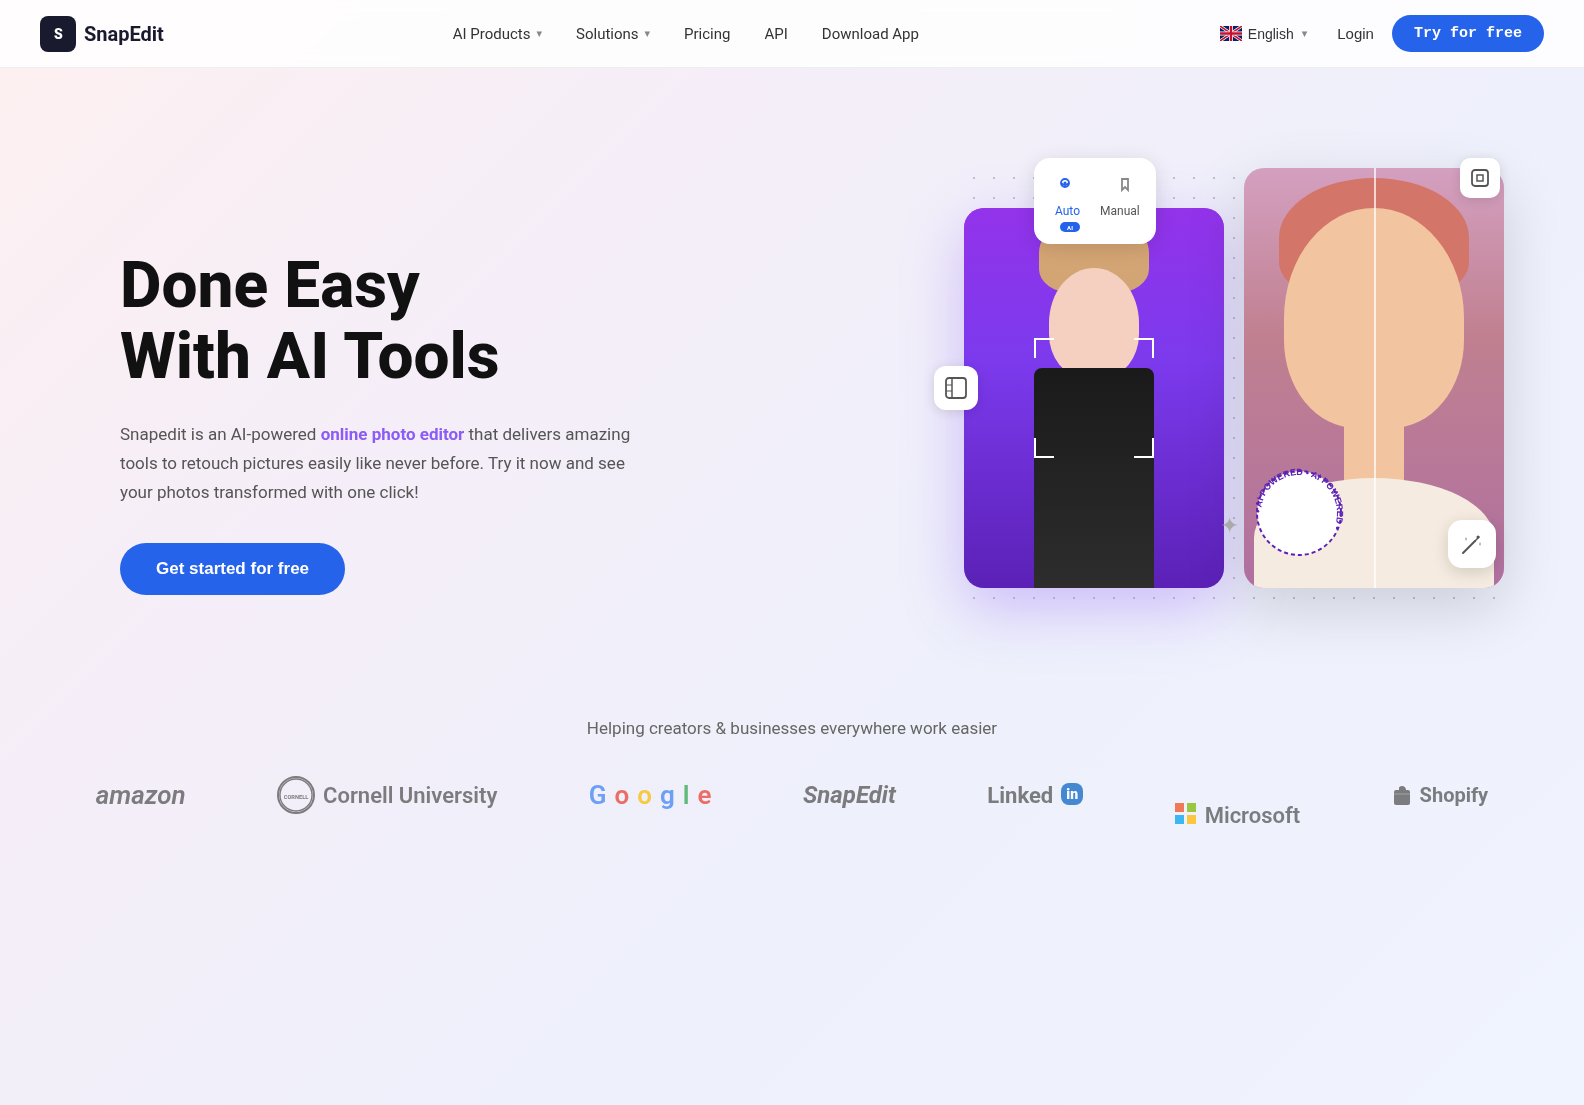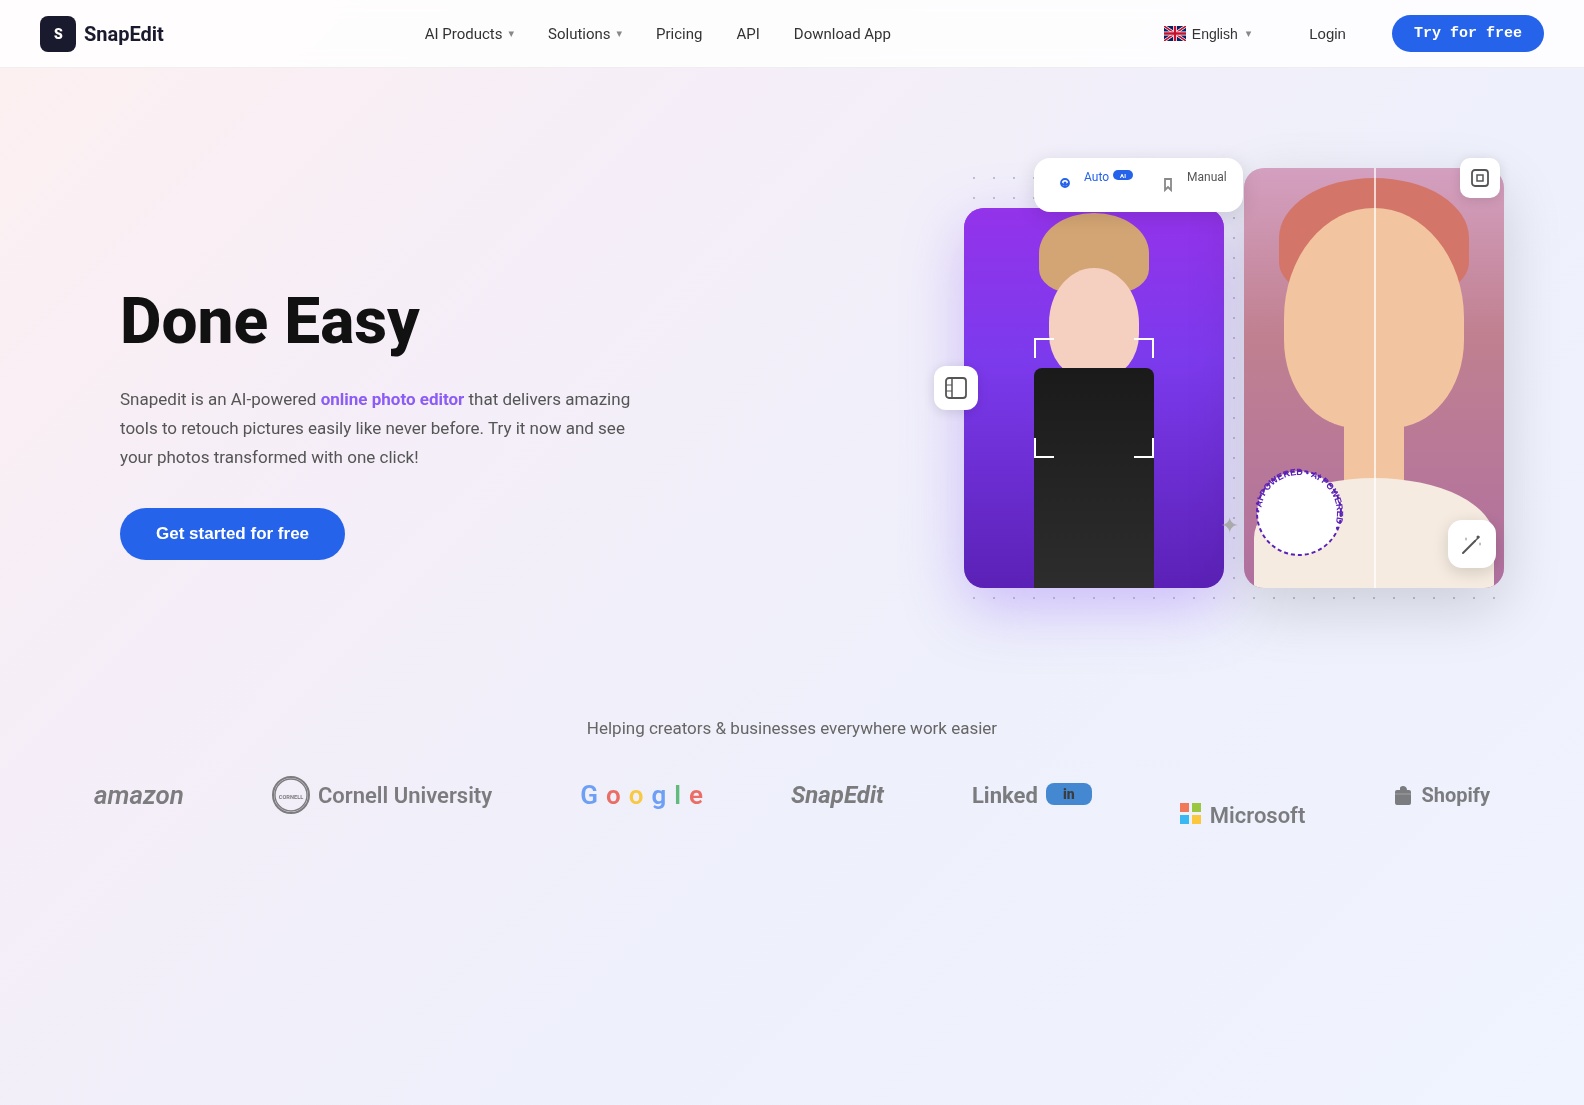--- a/index.html
+++ b/index.html
@@ -60,21 +60,21 @@
       color: #333;
       text-decoration: none;
       font-size: 15px;
       font-weight: 400;
       border-radius: 8px;
       transition: background 0.15s;
     }
     .nav-right {
       display: flex;
       align-items: center;
-      gap: 28px;
+      gap: 0;
     }
     .lang-btn {
       display: flex;
       align-items: center;
       gap: 6px;
       padding: 6px 12px;
       border-radius: 8px;
       border: none;
       background: transparent;
       cursor: pointer;
@@ -313,22 +313,22 @@
       background: white;
       border-radius: 16px;
       padding: 12px 16px;
       display: flex;
       gap: 20px;
       box-shadow: 0 4px 20px rgba(0,0,0,0.12);
       z-index: 10;
     }
     .mode-item {
       display: flex;
-      flex-direction: row;
-      align-items: flex-start;
+      flex-direction: column;
+      align-items: flex-end;
       gap: 4px;
       font-size: 12px;
       color: #555;
       cursor: pointer;
     }
     .mode-item.active { color: #2563eb; }
     .mode-icon {
       width: 30px;
       height: 30px;
       display: flex;
@@ -465,22 +465,22 @@
       height: 22px;
     }
     .ms-sq { width: 9px; height: 9px; }
     .ms-sq.r { background: #f25022; }
     .ms-sq.g { background: #7fba00; }
     .ms-sq.b { background: #00a4ef; }
     .ms-sq.y { background: #ffb900; }
 
     .linkedin-box {
       background: #0a66c2;
-      color: #000000;
-      width: 46px;
+      color: #ffffff;
+      width: 22px;
       height: 22px;
       border-radius: 8px;
       display: flex;
       align-items: center;
       justify-content: center;
       font-size: 14px;
       font-weight: 900;
     }
 
     .chevron {
@@ -554,20 +554,21 @@
     <button class="login-btn">Login</button>
     <button class="try-btn">Try for free</button>
   </div>
 </nav>
 
 <section class="hero">
   <div class="hero-text">
     <h1 class="hero-title">
       <br>
       <span>Done Easy</span><br>
+      <span>With AI Tools</span>
     </h1>
     <p class="hero-desc">
       <span>Snapedit is an AI-powered </span><strong>online photo editor</strong><span> that delivers amazing tools to retouch pictures easily like never before. Try it now and see your photos transformed with one click!</span>
     </p>
     <button class="cta-btn">Get started for free</button>
   </div>
 
   <div class="hero-visual">
     <div class="dot-grid"></div>
 

